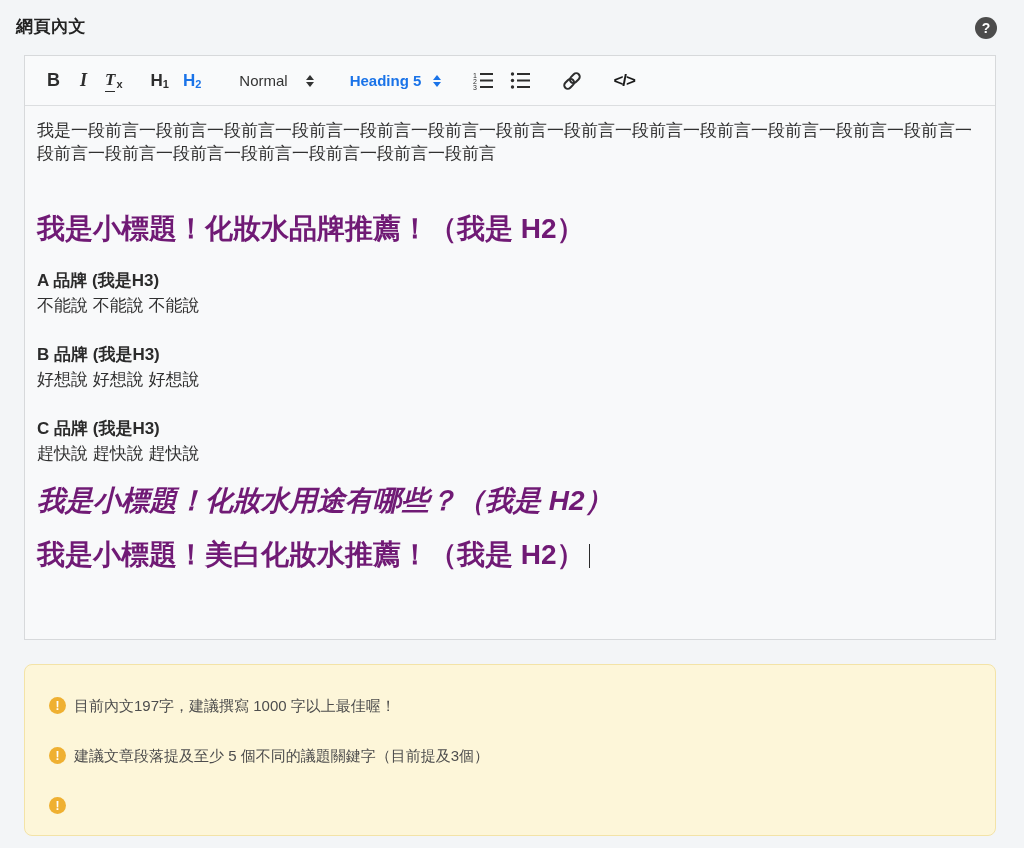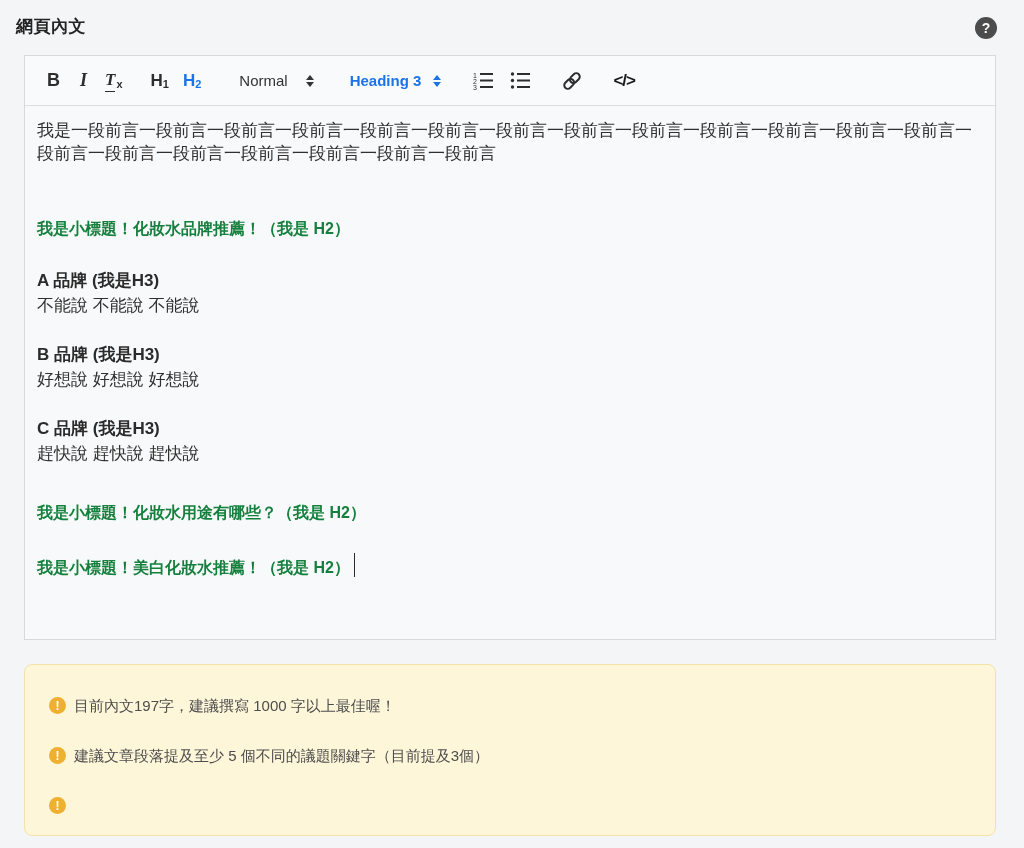--- a/index.html
+++ b/index.html
@@ -58,27 +58,27 @@
   .tb-icon { margin-left:16px; }
   .tb-icon-first { margin-left:32px; }
   .tb-icon-link { margin-left:30px; }
   .tb-code { margin-left:30px; font-size:17px; font-weight:bold; letter-spacing:-1px; color:#1a1a1a; }
   
   .content {
     height:534px; padding:13px 12px 12px 12px;
     font-size:17px; line-height:23px; color:#303030;
     cursor:text; overflow:hidden;
   }
-  .content h2 { font-size:16px; line-height:28px; font-weight:bold; color:#15803d; }
+  .content h2 { font-size:28px; line-height:28px; font-weight:bold; color:#701a75; }
   .content h3 { font-size:17px; line-height:23px; font-weight:bold; color:#2b2b2b; }
   .content p  { font-size:17px; line-height:23px; }
   .mt-h2-first { margin-top:50px; }
   .mt-h3 { margin-top:26px; }
   .mt-body { margin-top:2px; }
-  .mt-h2 { margin-top:34px; }
+  .mt-h2 { margin-top:22px;font-style:italic; }
   .mt-h2b { margin-top:26px; }
   .caret {
     display:inline-block; width:1.5px; height:24px;
     background:#2b2b2b; vertical-align:-4px; margin-left:4px;
   }
   
   .warn-box {
     margin:24px 28px 0 24px;
     background:#fdf6d9;
     border:1px solid #f3e3a7;
@@ -124,21 +124,21 @@
         <span class="h-sub">2</span>
       </span>
     <span class="tb-item tb-picker">
       <span class="tb-picker-label">Normal</span>
       <span class="arrows">
           <span class="up"></span>
           <span class="down"></span>
         </span>
     </span>
     <span class="tb-item tb-picker-heading">
-      <span>Heading 3</span>
+      <span>Heading 5</span>
       <span class="arrows arrows-blue">
           <span class="up"></span>
           <span class="down"></span>
         </span>
     </span>
     <span class="tb-item tb-icon tb-icon-first">
       <svg width="21" height="19" viewBox="0 0 21 19">
         <text x="0" y="6.5" font-size="7" fill="#2d2d2d" font-family="Liberation Sans, sans-serif">1</text>
         <rect x="7" y="2" width="13" height="2" fill="#2d2d2d"></rect>
         <text x="0" y="12.5" font-size="7" fill="#2d2d2d" font-family="Liberation Sans, sans-serif">2</text>

